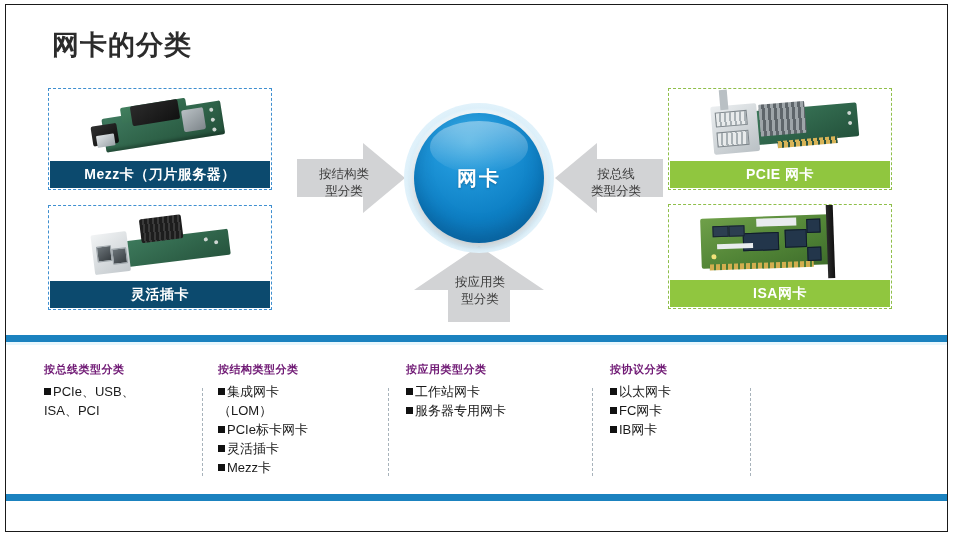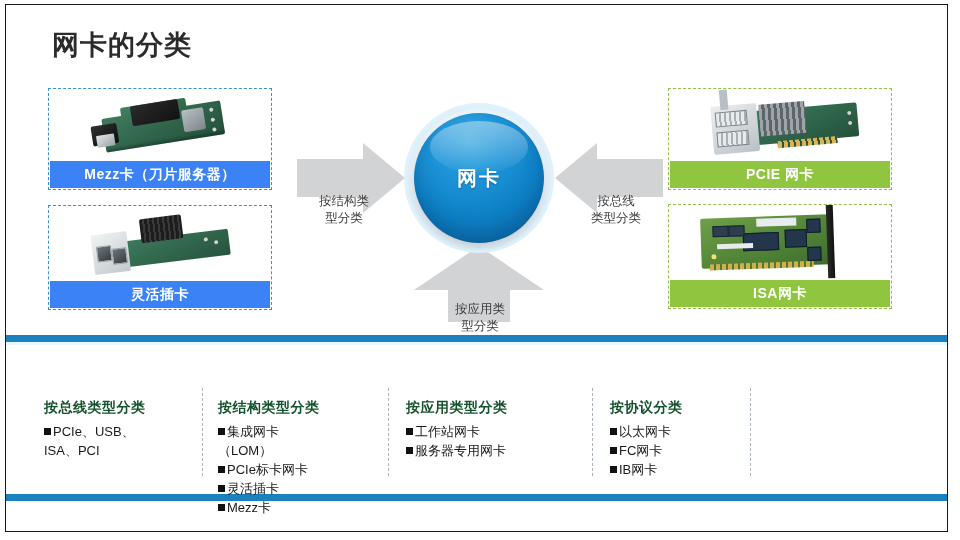--- a/index.html
+++ b/index.html
@@ -69,21 +69,21 @@
     height: 27px;
     display: flex;
     align-items: center;
     justify-content: center;
     color: #ffffff;
     font-size: 14px;
     font-weight: bold;
     letter-spacing: 0.5px;
     white-space: nowrap;
   }
-  .label-blue { background: #3b82f6; }
+  .label-blue { background: #0c4a6e; }
   .label-green { background: #90c63f; }
 
   
   #card-mezz   { left: 48px;  top: 88px;  width: 224px; height: 102px; }
   #card-flex   { left: 48px;  top: 205px; width: 224px; height: 105px; }
   #card-pcie   { left: 668px; top: 88px;  width: 224px; height: 102px; padding-left: 36px; }
   #card-isa    { left: 668px; top: 204px; width: 224px; height: 105px; }
 
   
   .board { position: relative; }
@@ -239,21 +239,20 @@
 
   
   .arrow-wrap { position: absolute; }
   .arrow-text {
     position: absolute;
     color: #3c3c3c;
     font-size: 12.5px;
     line-height: 17px;
     text-align: center;
     white-space: pre-line;
-    margin-top: 27px;
   }
   #arrow-left  { left: 297px; top: 143px; width: 108px; height: 70px; }
   #arrow-right { left: 555px; top: 143px; width: 108px; height: 70px; }
   #arrow-bottom{ left: 414px; top: 246px; width: 130px; height: 76px; }
   #arrow-left-text  { left: 303px; top: 166px; width: 82px; }
   #arrow-right-text { left: 575px; top: 166px; width: 82px; }
   #arrow-bottom-text{ left: 438px; top: 274px; width: 84px; }
 
   
   .rule {
@@ -276,27 +275,26 @@
     left: 6px;
     top: 346px;
     width: 941px;
     height: 148px;
   }
   .col {
     position: absolute;
     top: 16px;
   }
   .col-title {
-    color: #14532d;
-    font-size: 14px;
+    color: #701a75;
+    font-size: 11px;
     font-weight: bold;
     letter-spacing: 0.5px;
     margin-bottom: 5px;
     white-space: nowrap;
-    margin-top: 37px;
   }
   .col-items {
     color: #1a1a1a;
     font-size: 13px;
     line-height: 19px;
   }
   .col-item { white-space: pre-line; }
   .bullet {
     display: inline-block;
     width: 7px; height: 7px;

